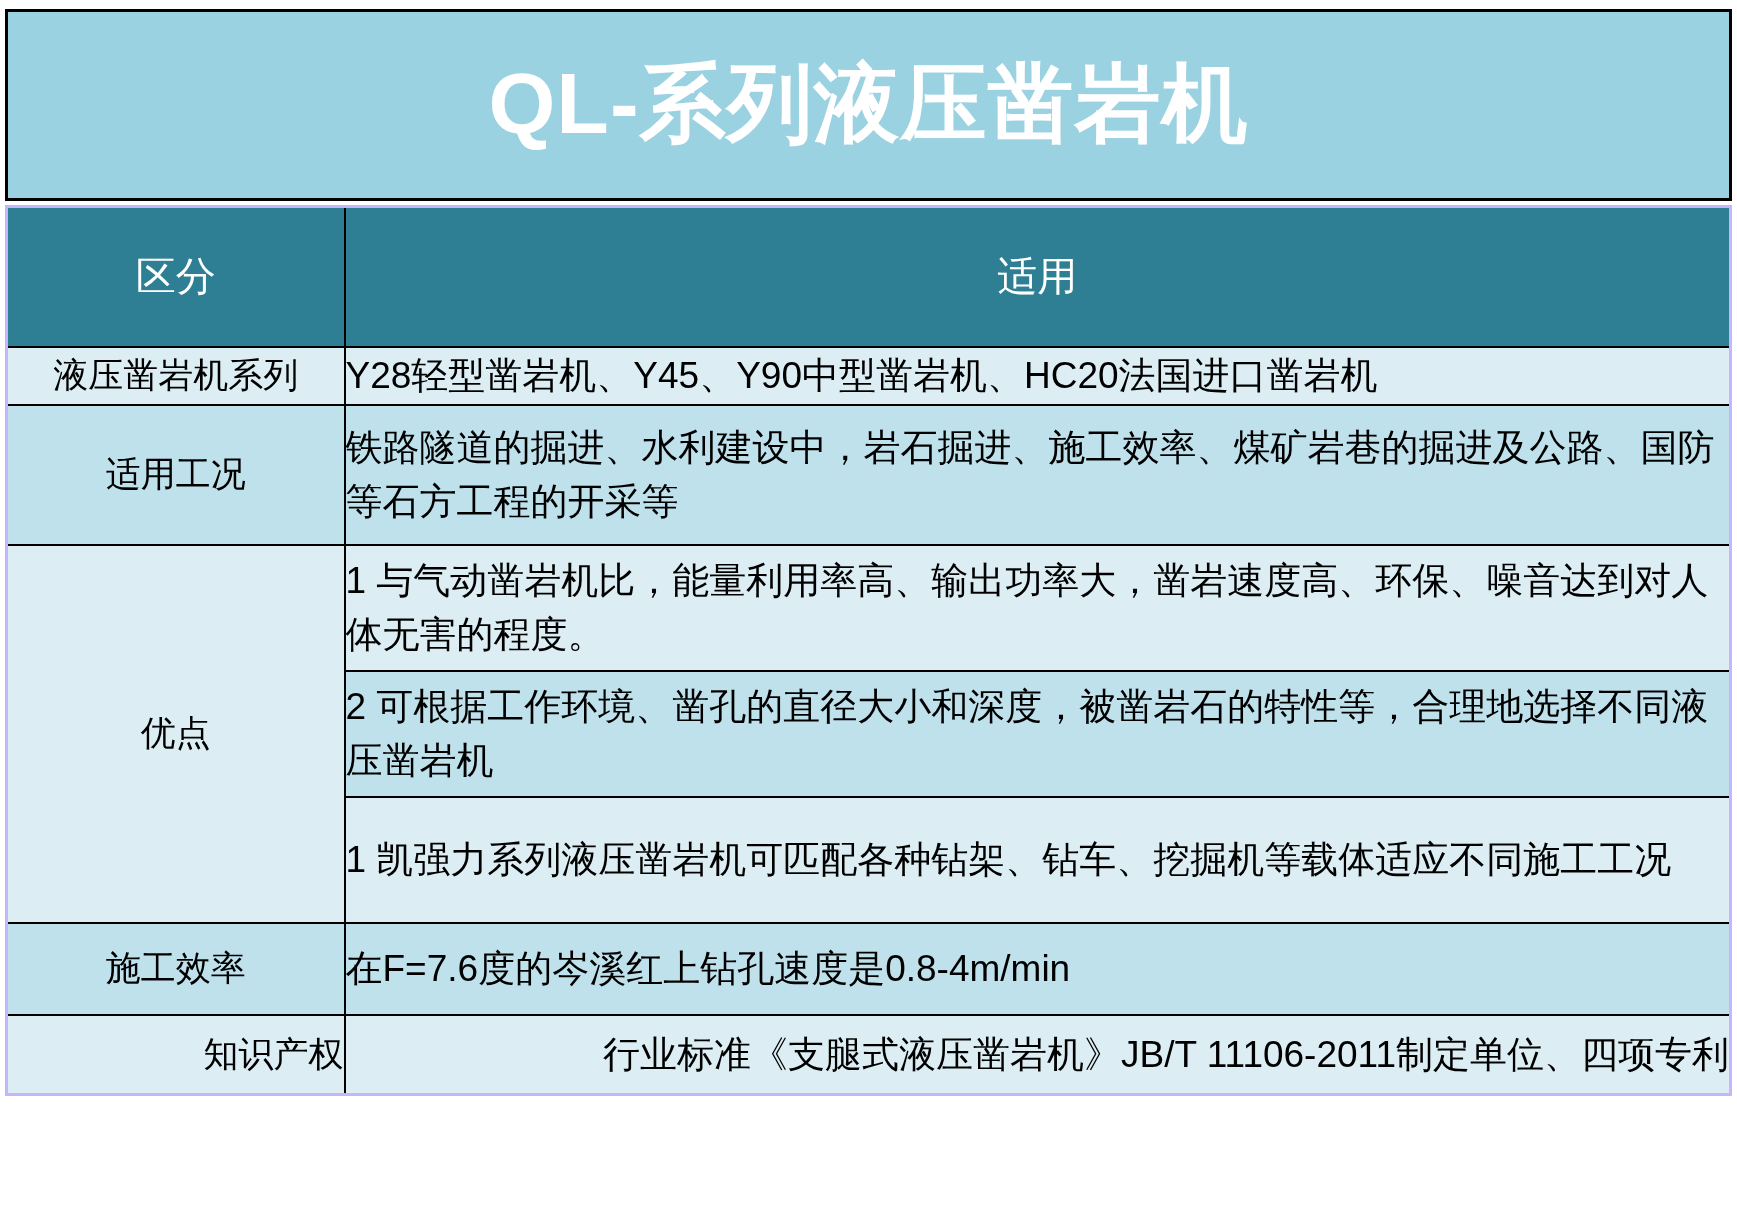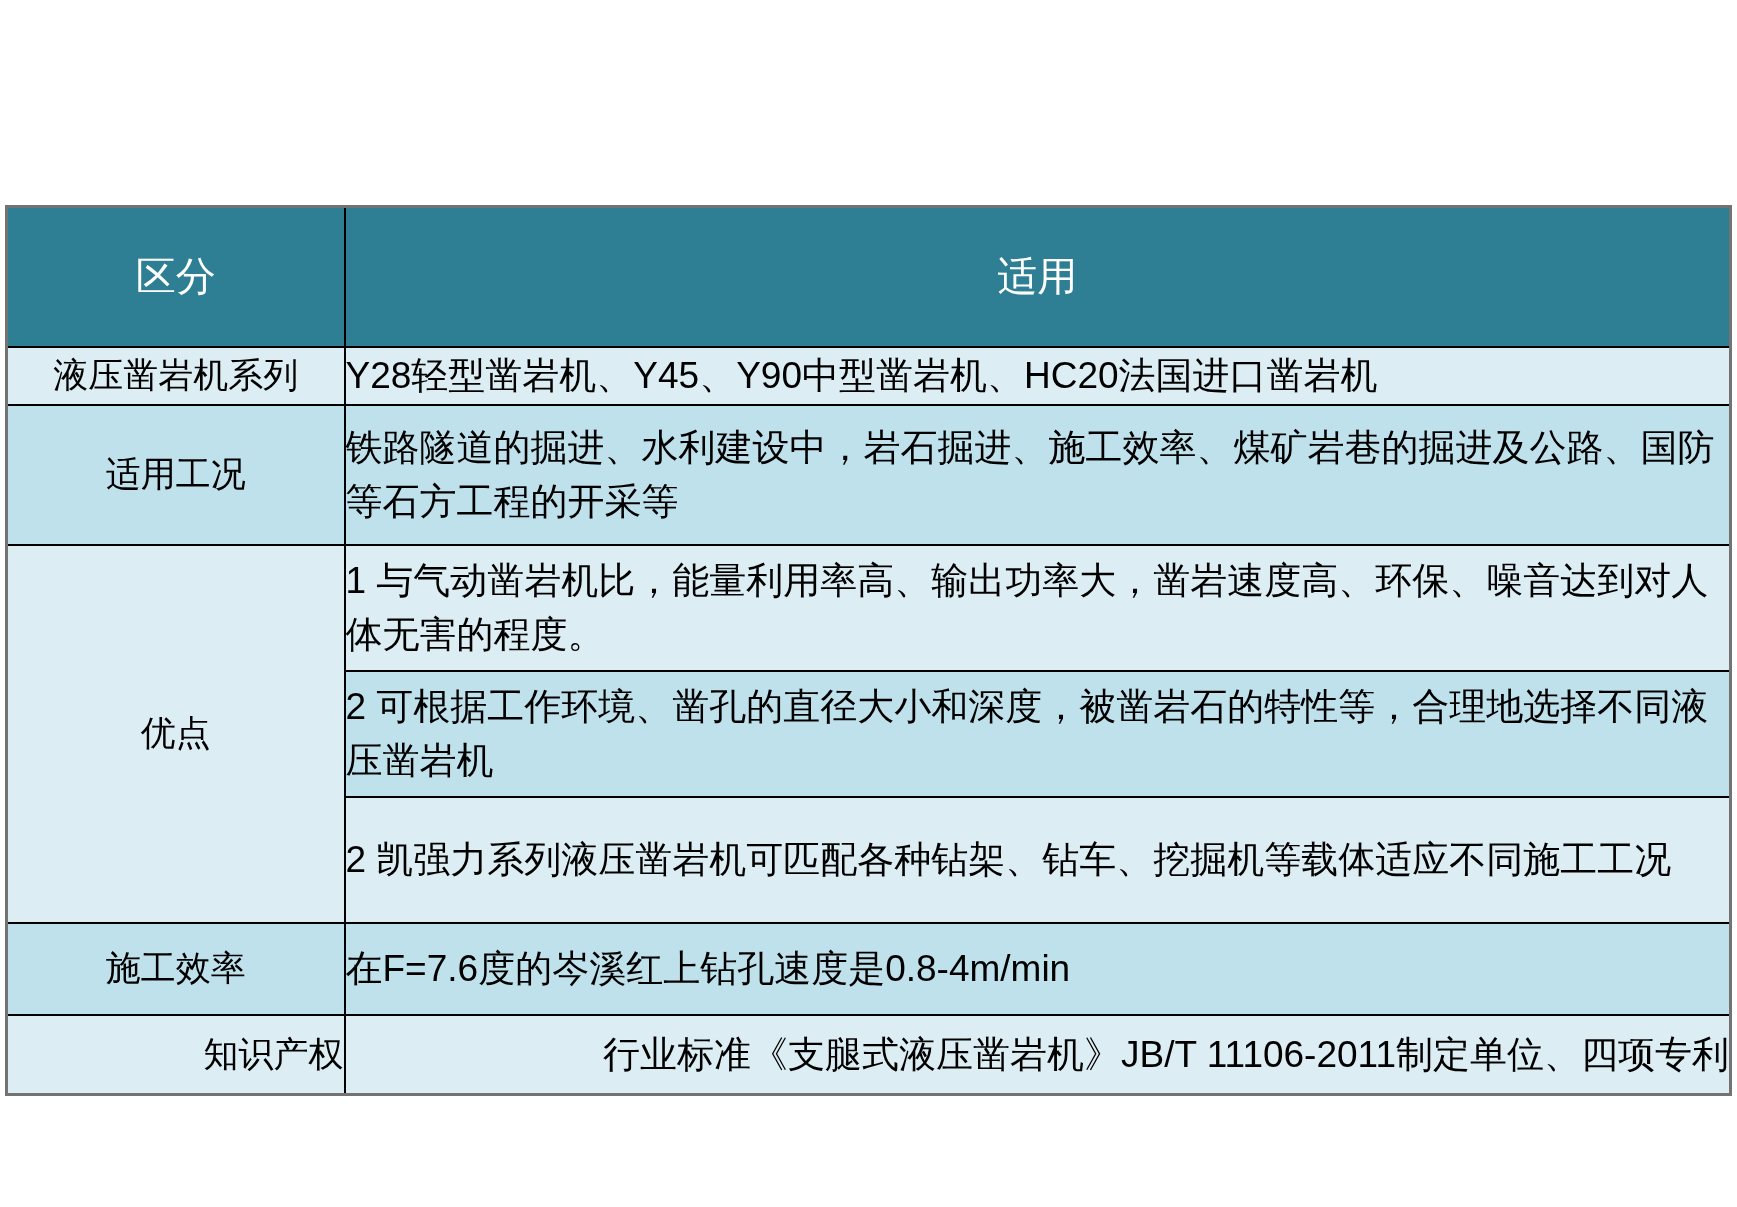--- a/index.html
+++ b/index.html
@@ -47,21 +47,21 @@
   }
 
   
   .spec-table {
     position: absolute;
     left: 5px;
     top: 205px;
     width: 1727px;
     border-collapse: collapse;
     table-layout: fixed;
-    border: 3px solid #737373;
+    border: 3px solid #c4b5fd;
   }
   .spec-table td {
     border: 2px solid #000000;
     padding: 0;
     vertical-align: middle;
     box-sizing: border-box;
   }
 
   .col-label { width: 338px; }
   .col-value { width: auto; }
@@ -104,20 +104,23 @@
   .r-eff td    { height: 92px; }
   .r-ip td     { height: 80px; text-align: right; }
 
   .nowrap { white-space: nowrap; margin-left: 44px; }
 </style>
 </head>
 <body>
 
 <div class="sheet">
 
+  <div class="title-banner">
+    <div class="title-text">QL-系列液压凿岩机</div>
+  </div>
 
   <table class="spec-table">
     <colgroup>
       <col class="col-label">
       <col class="col-value">
     </colgroup>
     <tbody>
       <tr class="head-row">
         <td class="head-label">区分</td>
         <td class="head-value">适用</td>
@@ -134,21 +137,21 @@
       </tr>
 
       <tr class="r-adv1">
         <td class="label-cell bg-light" rowspan="3">优点</td>
         <td class="value-cell bg-light">1 与气动凿岩机比，能量利用率高、输出功率大，凿岩速度高、环保、噪音达到对人体无害的程度。</td>
       </tr>
       <tr class="r-adv2">
         <td class="value-cell bg-dark">2 可根据工作环境、凿孔的直径大小和深度，被凿岩石的特性等，合理地选择不同液压凿岩机</td>
       </tr>
       <tr class="r-adv3">
-        <td class="value-cell bg-light">2 凯强力系列液压凿岩机可匹配各种钻架、钻车、挖掘机等载体适应不同施工工况</td>
+        <td class="value-cell bg-light">1 凯强力系列液压凿岩机可匹配各种钻架、钻车、挖掘机等载体适应不同施工工况</td>
       </tr>
 
       <tr class="r-eff">
         <td class="label-cell bg-dark">施工效率</td>
         <td class="value-cell bg-dark nowrap">在F=7.6度的岑溪红上钻孔速度是0.8-4m/min</td>
       </tr>
 
       <tr class="r-ip">
         <td class="label-cell bg-light">知识产权</td>
         <td class="value-cell bg-light nowrap">行业标准《支腿式液压凿岩机》JB/T 11106-2011制定单位、四项专利</td>

